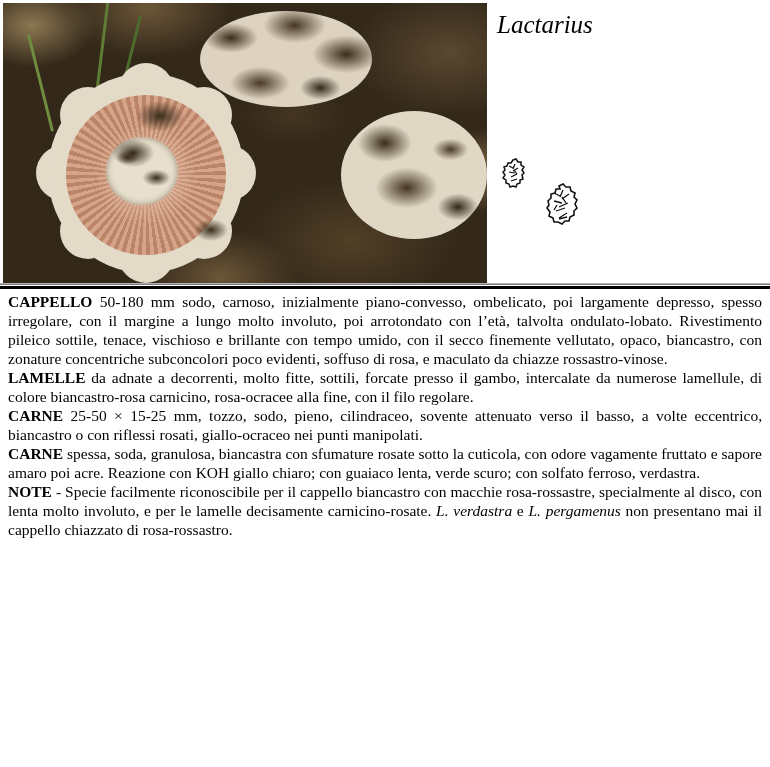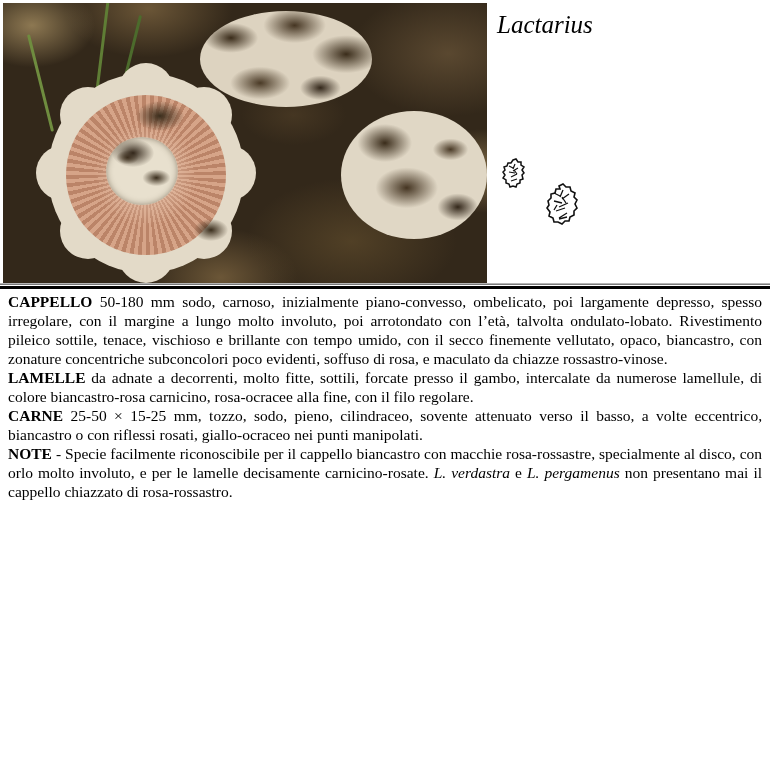--- a/index.html
+++ b/index.html
@@ -126,16 +126,17 @@
     <div class="r1"></div>
       <div class="r2"></div>
       <div class="r3"></div>
       <div class="r4"></div>
   </div>
 
   <div id="text">
     <p><b>CAPPELLO</b> <span>50-180 mm sodo, carnoso, inizialmente piano-convesso, ombelicato, poi largamente depresso, spesso irregolare, con il margine a lungo molto involuto, poi arrotondato con l’età, talvolta ondulato-lobato. Rivestimento pileico sottile, tenace, vischioso e brillante con tempo umido, con il secco finemente vellutato, opaco, biancastro, con zonature concentriche subconcolori poco evidenti, soffuso di rosa, e maculato da chiazze rossastro-vinose.</span></p>
     <p><b>LAMELLE</b> <span>da adnate a decorrenti, molto fitte, sottili, forcate presso il gambo, intercalate da numerose lamellule, di colore biancastro-rosa carnicino, rosa-ocracee alla fine, con il filo regolare.</span></p>
     <p><b>CARNE</b> <span>25-50 × 15-25 mm, tozzo, sodo, pieno, cilindraceo, sovente attenuato verso il basso, a volte eccentrico, biancastro o con riflessi rosati, giallo-ocraceo nei punti manipolati.</span></p>
-    <p><b>NOTE</b> <span>- Specie facilmente riconoscibile per il cappello biancastro con macchie rosa-rossastre, specialmente al disco, con orlo molto involuto, e per le lamelle decisamente carnicino-rosate. </span><i>L. verdastra</i><span> e </span><i>L. pergamenus</i><span> non presentano mai il cappello chiazzato di rosa-rossastro.</span></p>
+    <p><b>CARNE</b> <span>spessa, soda, granulosa, biancastra con sfumature rosate sotto la cuticola, con odore vagamente fruttato e sapore amaro poi acre. Reazione con KOH giallo chiaro; con guaiaco lenta, verde scuro; con solfato ferroso, verdastra.</span></p>
+    <p><b>NOTE</b> <span>- Specie facilmente riconoscibile per il cappello biancastro con macchie rosa-rossastre, specialmente al disco, con lenta molto involuto, e per le lamelle decisamente carnicino-rosate. </span><i>L. verdastra</i><span> e </span><i>L. pergamenus</i><span> non presentano mai il cappello chiazzato di rosa-rossastro.</span></p>
   </div>
 
 </div>
 
 </body></html>

